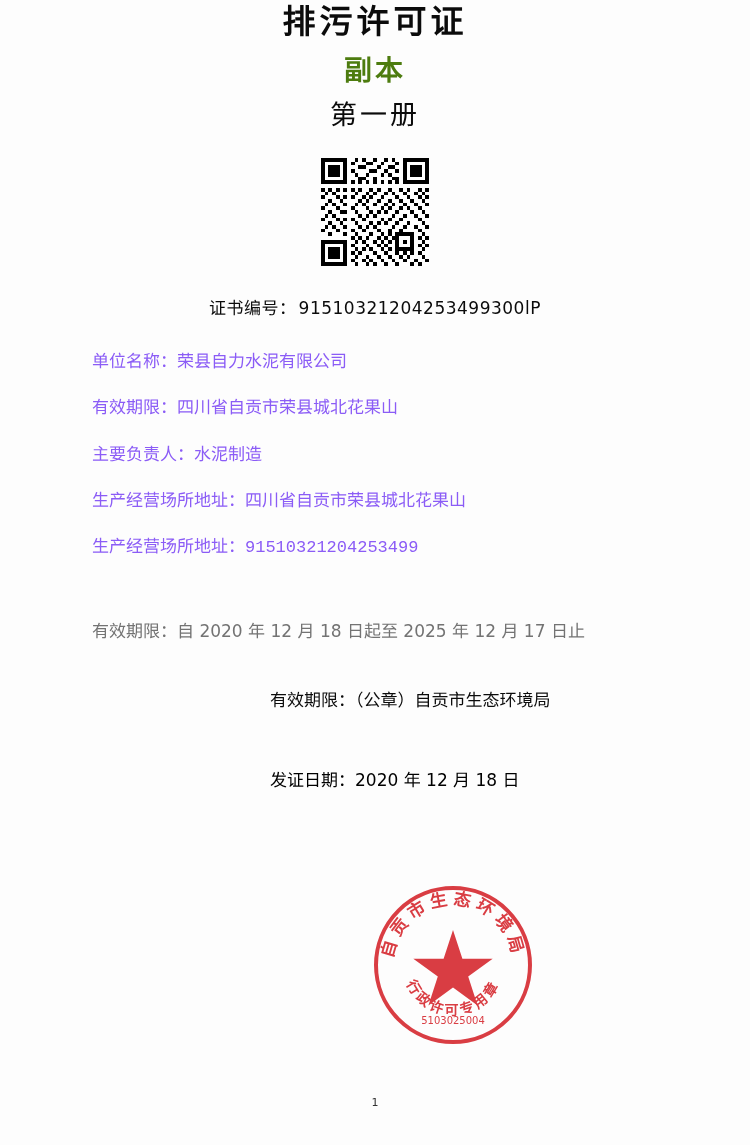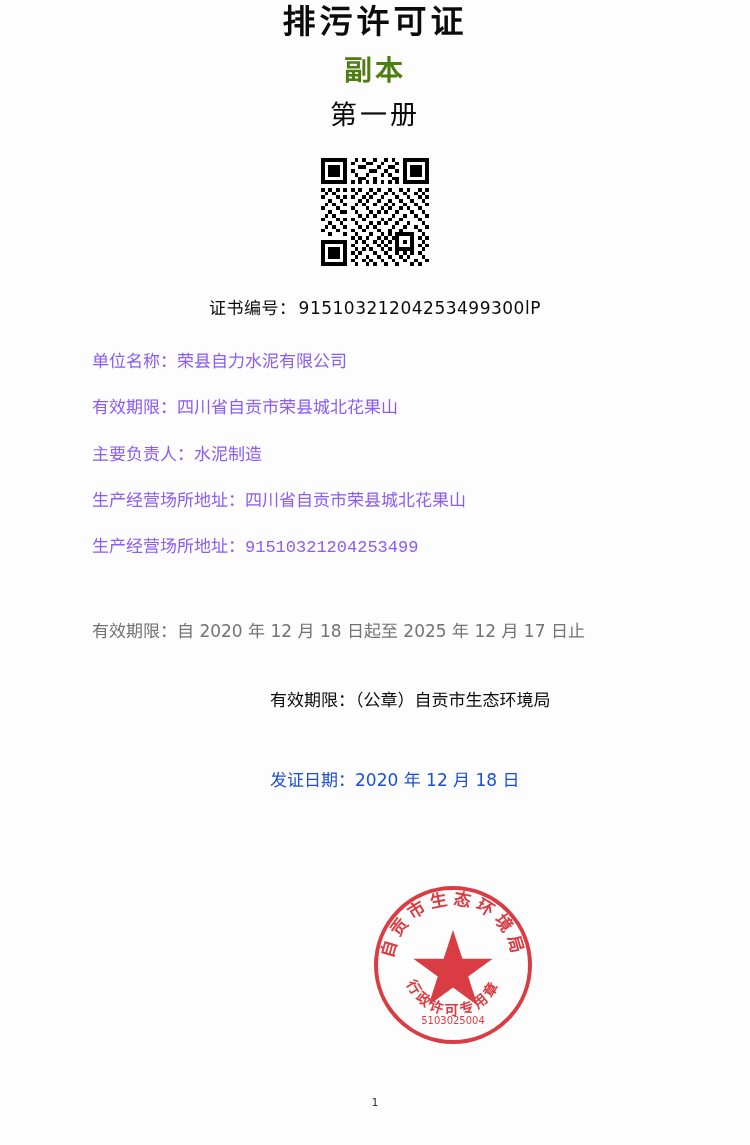--- a/index.html
+++ b/index.html
@@ -106,21 +106,21 @@
     padding-left: 270px;
     position: relative;
   }
   .issuer-line {
     font-size: 17px;
     color: #0b0b0b;
     white-space: nowrap;
   }
   .issuer-date {
     font-size: 17px;
-    color: #1d4ed8;
+    color: #000000;
     margin-top: 55px;
     white-space: nowrap;
   }
 
   
   .seal {
     position: absolute;
     left: 372px;
     top: 884px;
     width: 162px;

